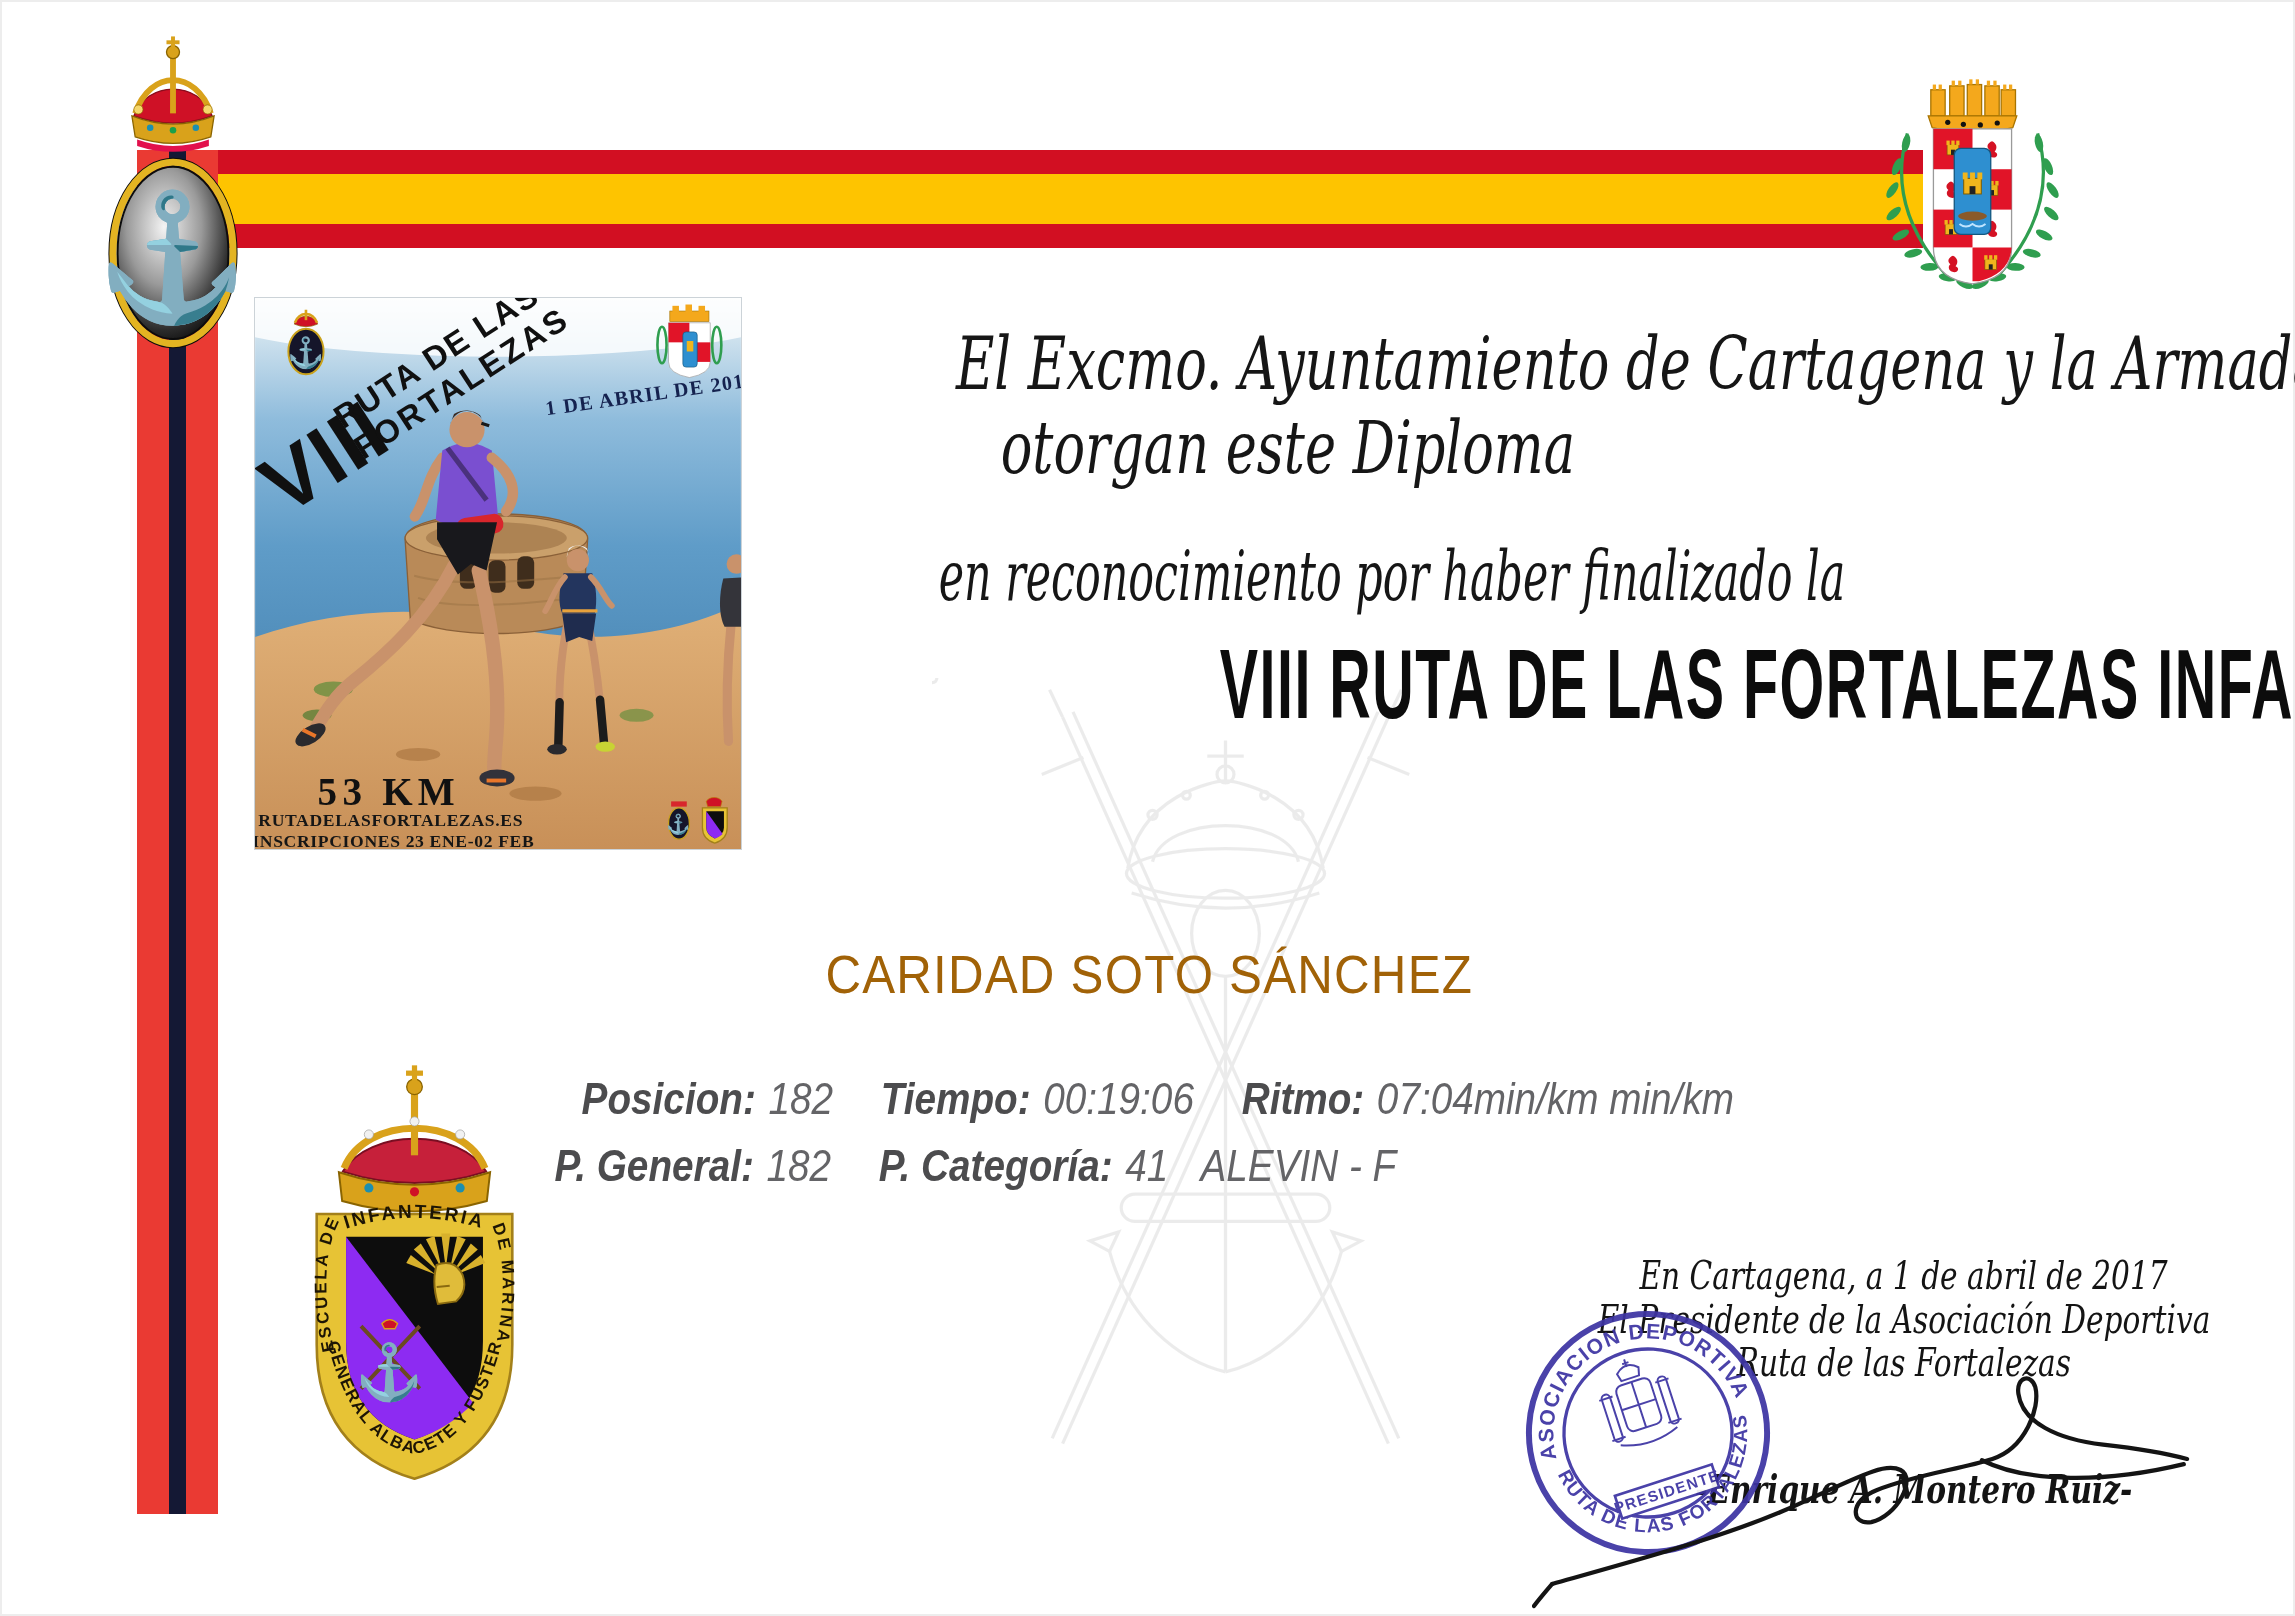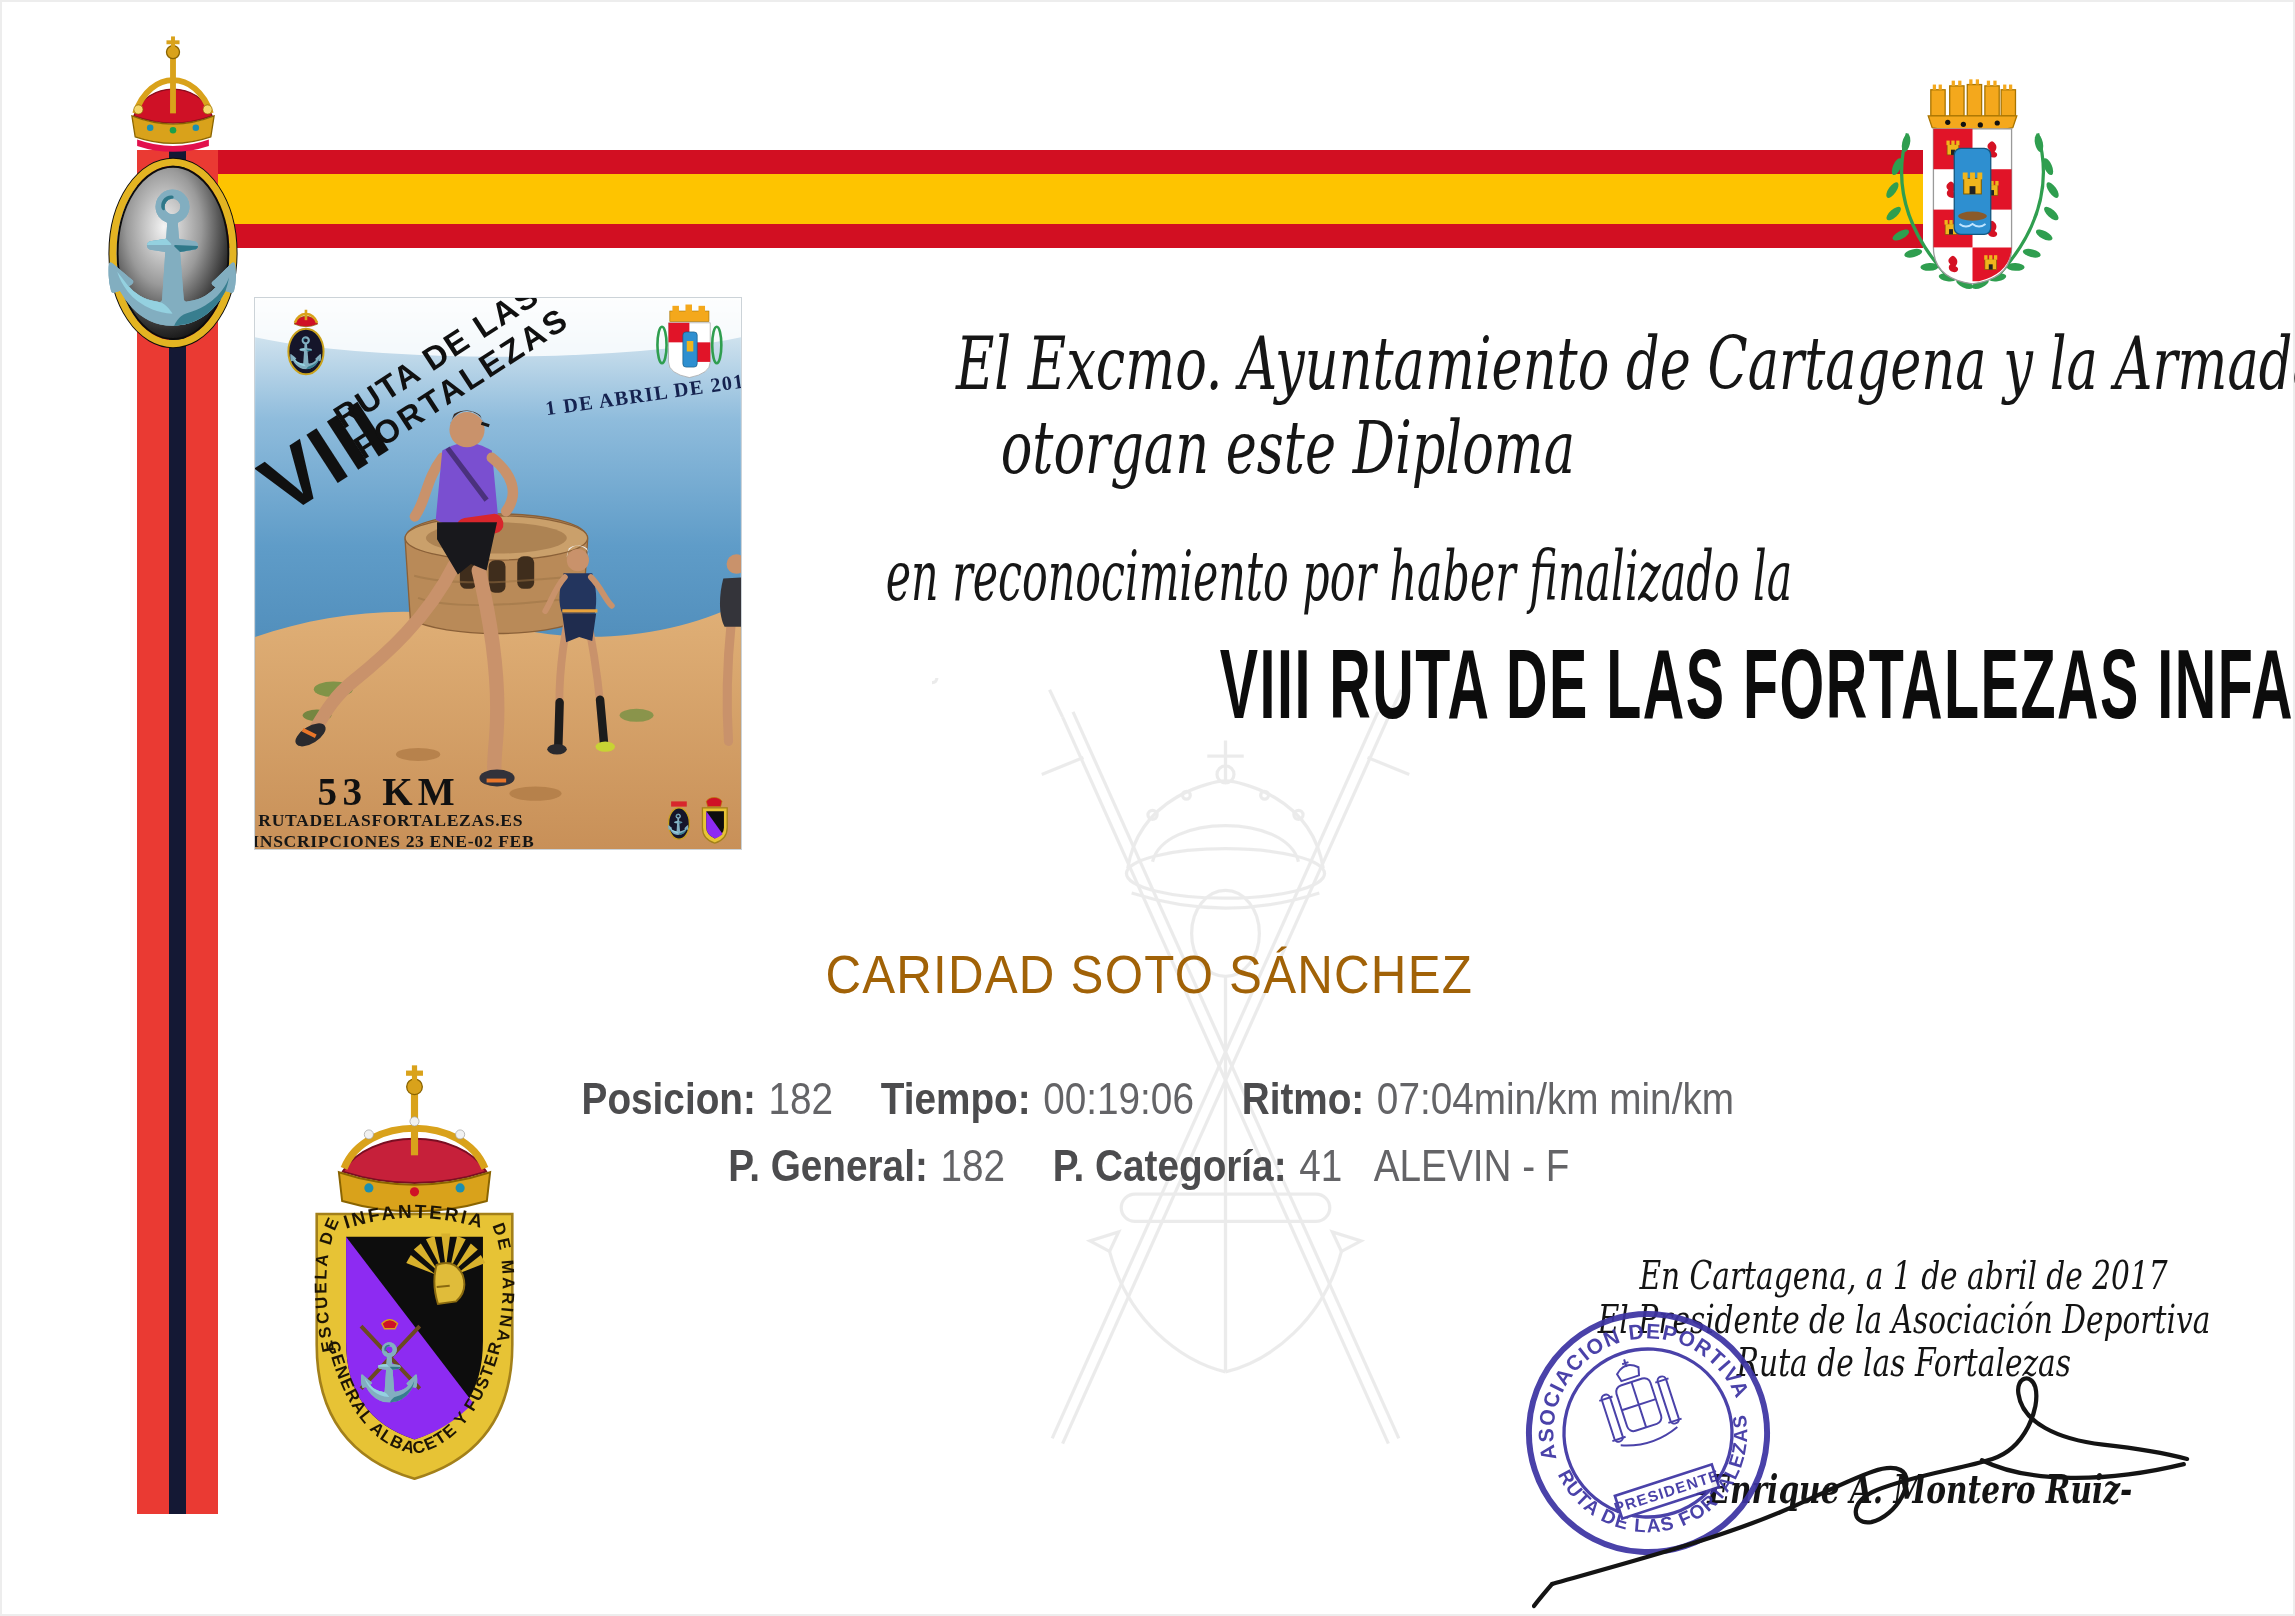--- a/index.html
+++ b/index.html
@@ -14,27 +14,27 @@
   .vband .r{width:32px;background:#ea3a33;}
   .vband .n{width:17px;background:#141834;}
   
   .line{position:absolute;text-align:center;white-space:nowrap;z-index:3;}
   .line .sc{display:inline-block;transform-origin:50% 50%;white-space:nowrap;}
   .script{font-family:"DejaVu Serif",serif;font-style:italic;color:#161616;}
   .l-issuer{left:690px;top:321px;width:1304px;font-size:73px;}
   .l-issuer .sc{transform:scaleX(.72);}
   .l-grant{left:636px;top:405px;width:1304px;font-size:73px;}
   .l-grant .sc{transform:scaleX(.72);}
-  .l-recog{left:608px;top:536px;width:1304px;font-size:69px;}
+  .l-recog{left:661px;top:536px;width:1304px;font-size:69px;}
   .l-recog .sc{transform:scaleX(.62);}
   .l-title{left:776px;top:627px;width:1304px;font-size:99px;font-weight:700;color:#0c0c0c;letter-spacing:2.6px;}
   .l-title .sc{transform:scaleX(.58);}
   .l-name{left:497px;top:944px;width:1304px;font-size:53px;color:#a16207;letter-spacing:1.3px;}
   .l-name .sc{transform:scaleX(.93);}
-  .stats{position:absolute;text-align:center;white-space:nowrap;z-index:3;font-size:44px;color:#646467;}
+  .stats{position:absolute;text-align:left;white-space:nowrap;z-index:3;font-size:44px;color:#646467;font-style:italic;}
   .stats .sc{display:inline-block;transform:scaleX(.88);transform-origin:50% 50%;}
   .stats b{font-weight:700;color:#4c4c4e;}
   .stats .gap{display:inline-block;width:42px;}
   .stats .vgap{display:inline-block;width:14.3px;}
   .st1{left:503px;top:1074px;width:1304px;}
   .st2{left:497px;top:1141px;width:1304px;}
   .sig{font-family:"DejaVu Serif",serif;font-style:italic;color:#141414;}
   .sig-line{position:absolute;text-align:center;white-space:nowrap;z-index:3;font-size:39px;}
   .sig-line .sc{display:inline-block;transform:scaleX(.76);transform-origin:50% 50%;}
   .sg1{left:1252px;top:1253px;width:1304px;}

